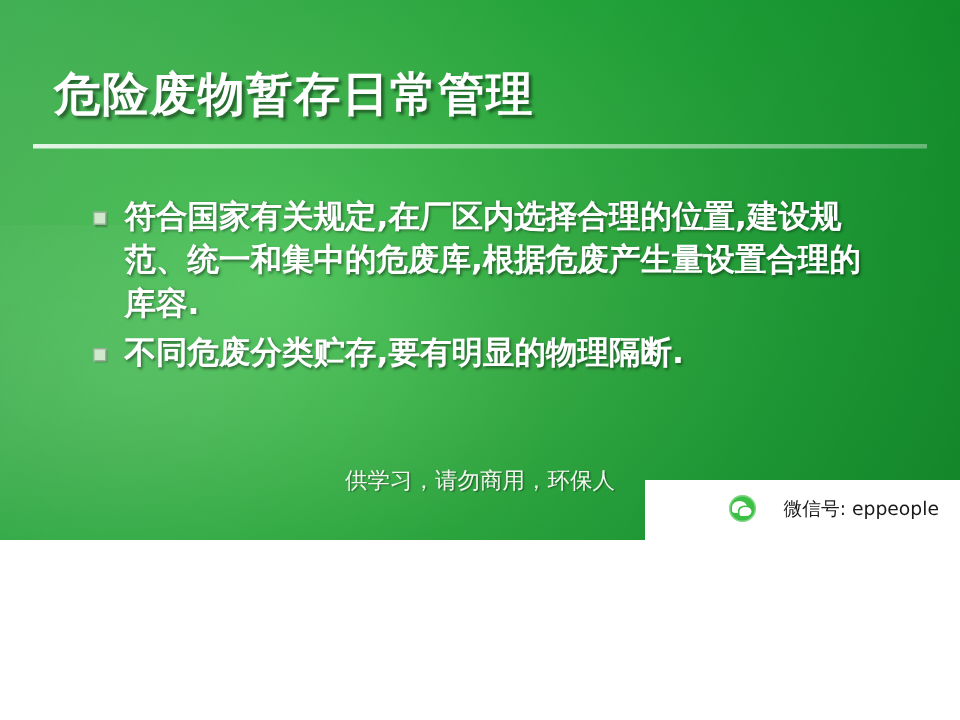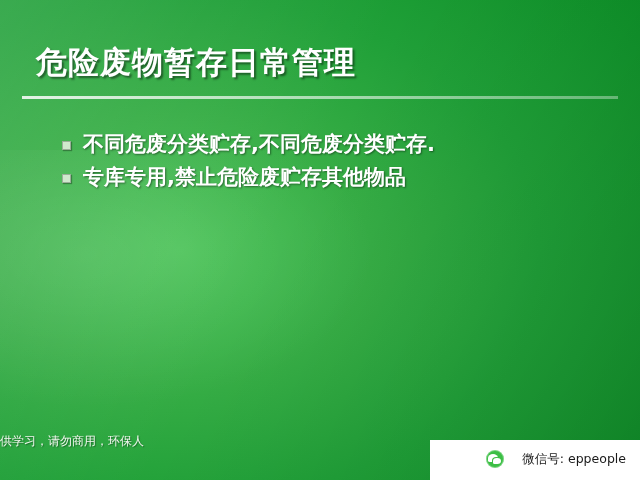--- a/index.html
+++ b/index.html
@@ -8,21 +8,21 @@
   }
   body {
     width: 640px;
     height: 480px;
     font-family: "DejaVu Sans", sans-serif;
     overflow: hidden;
   }
   .slide {
     position: relative;
     width: 640px;
-    height: 480px;
+    height: 360px;
     box-sizing: border-box;
     background:
       radial-gradient(ellipse 600px 420px at 28% 52%, #49c256 0%, #36ad45 32%, #20a038 60%, #0d9128 100%);
     overflow: hidden;
     text-decoration: underline;
   }
   
   .slide::before {
     content: "";
     position: absolute;
@@ -94,22 +94,23 @@
     color: #ffffff;
     text-shadow: 1px 1px 2px rgba(0,0,0,0.45);
     letter-spacing: 0px;
   }
 
   .footnote {
     position: absolute;
     left: 0;
     right: 0;
     bottom: 30px;
+    text-align: center;
     font-family: "DejaVu Sans", sans-serif;
-    font-size: 12px;
+    font-size: 15px;
     color: #f2f6ef;
     text-shadow: 1px 1px 1px rgba(0,0,0,0.35);
     z-index: 3;
   }
 
   .watermark {
     position: absolute;
     right: 14px;
     bottom: 12px;
     display: flex;
@@ -158,32 +159,32 @@
 </head>
 <body>
 
 <div class="slide">
 
   <div class="title">危险废物暂存日常管理</div>
   <div class="title-rule"></div>
 
   <div class="bullets">
 
+    <div class="bullet">
+      <span class="marker"></span>
+      <span class="btext">符合国家有关规定,在厂区内选择合理的位置,建设规范、统一和集中的危废库,根据危废产生量设置合理的库容.</span>
+    </div>
 
     <div class="bullet">
       <span class="marker"></span>
-      <span class="btext">不同危废分类贮存,不同危废分类贮存.</span>
+      <span class="btext">不同危废分类贮存,要有明显的物理隔断.</span>
     </div>
 
 
 
-    <div class="bullet">
-      <span class="marker"></span>
-      <span class="btext">专库专用,禁止危险废贮存其他物品</span>
-    </div>
 
   </div>
 
   <div class="footnote">供学习，请勿商用，环保人</div>
 
   <div class="wm-strip"></div>
   <div class="watermark">
     <span class="wechat-badge">
       <span class="b1"></span>
         <span class="b2"></span>

